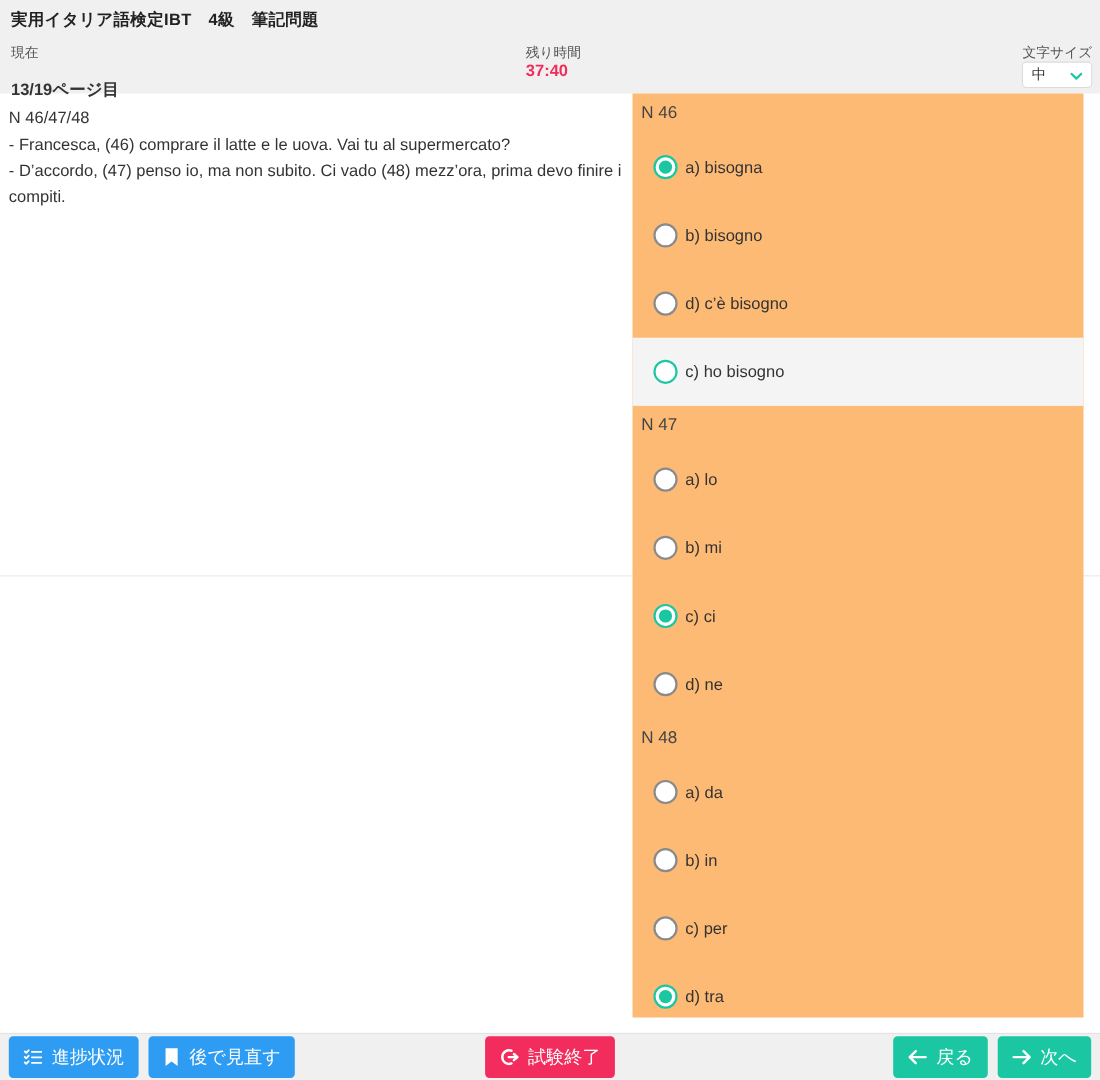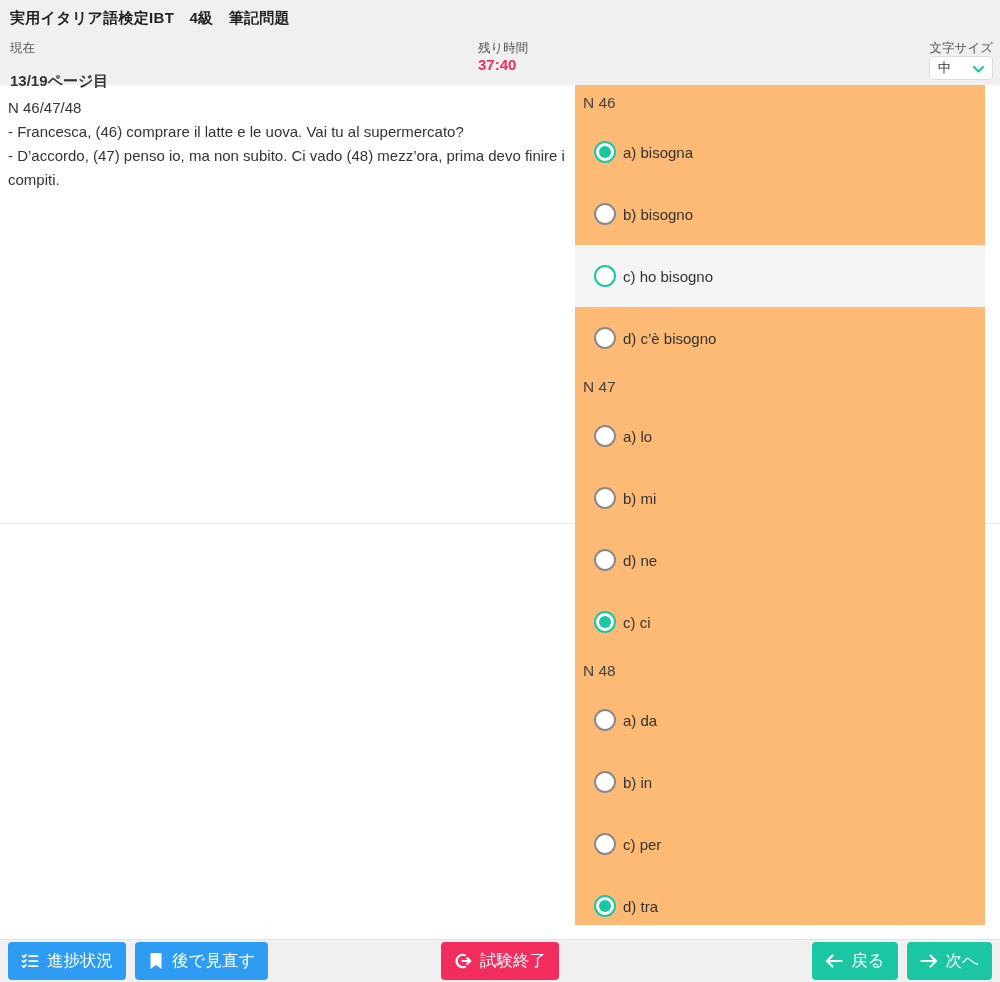--- a/index.html
+++ b/index.html
@@ -85,45 +85,45 @@
 
     <div class="group-title">N 46</div>
     <div class="option selected">
       <span class="radio"></span>
       <span class="option-label">a) bisogna</span>
     </div>
     <div class="option default">
       <span class="radio"></span>
       <span class="option-label">b) bisogno</span>
     </div>
+    <div class="option default">
+      <span class="radio"></span>
+      <span class="option-label">d) c’è bisogno</span>
+    </div>
     <div class="option hover">
       <span class="radio"></span>
       <span class="option-label">c) ho bisogno</span>
     </div>
-    <div class="option default">
-      <span class="radio"></span>
-      <span class="option-label">d) c’è bisogno</span>
-    </div>
 
     <div class="group-title">N 47</div>
     <div class="option default">
       <span class="radio"></span>
       <span class="option-label">a) lo</span>
     </div>
     <div class="option default">
       <span class="radio"></span>
       <span class="option-label">b) mi</span>
     </div>
+    <div class="option selected">
+      <span class="radio"></span>
+      <span class="option-label">c) ci</span>
+    </div>
     <div class="option default">
       <span class="radio"></span>
       <span class="option-label">d) ne</span>
-    </div>
-    <div class="option selected">
-      <span class="radio"></span>
-      <span class="option-label">c) ci</span>
     </div>
 
     <div class="group-title">N 48</div>
     <div class="option default">
       <span class="radio"></span>
       <span class="option-label">a) da</span>
     </div>
     <div class="option default">
       <span class="radio"></span>
       <span class="option-label">b) in</span>

